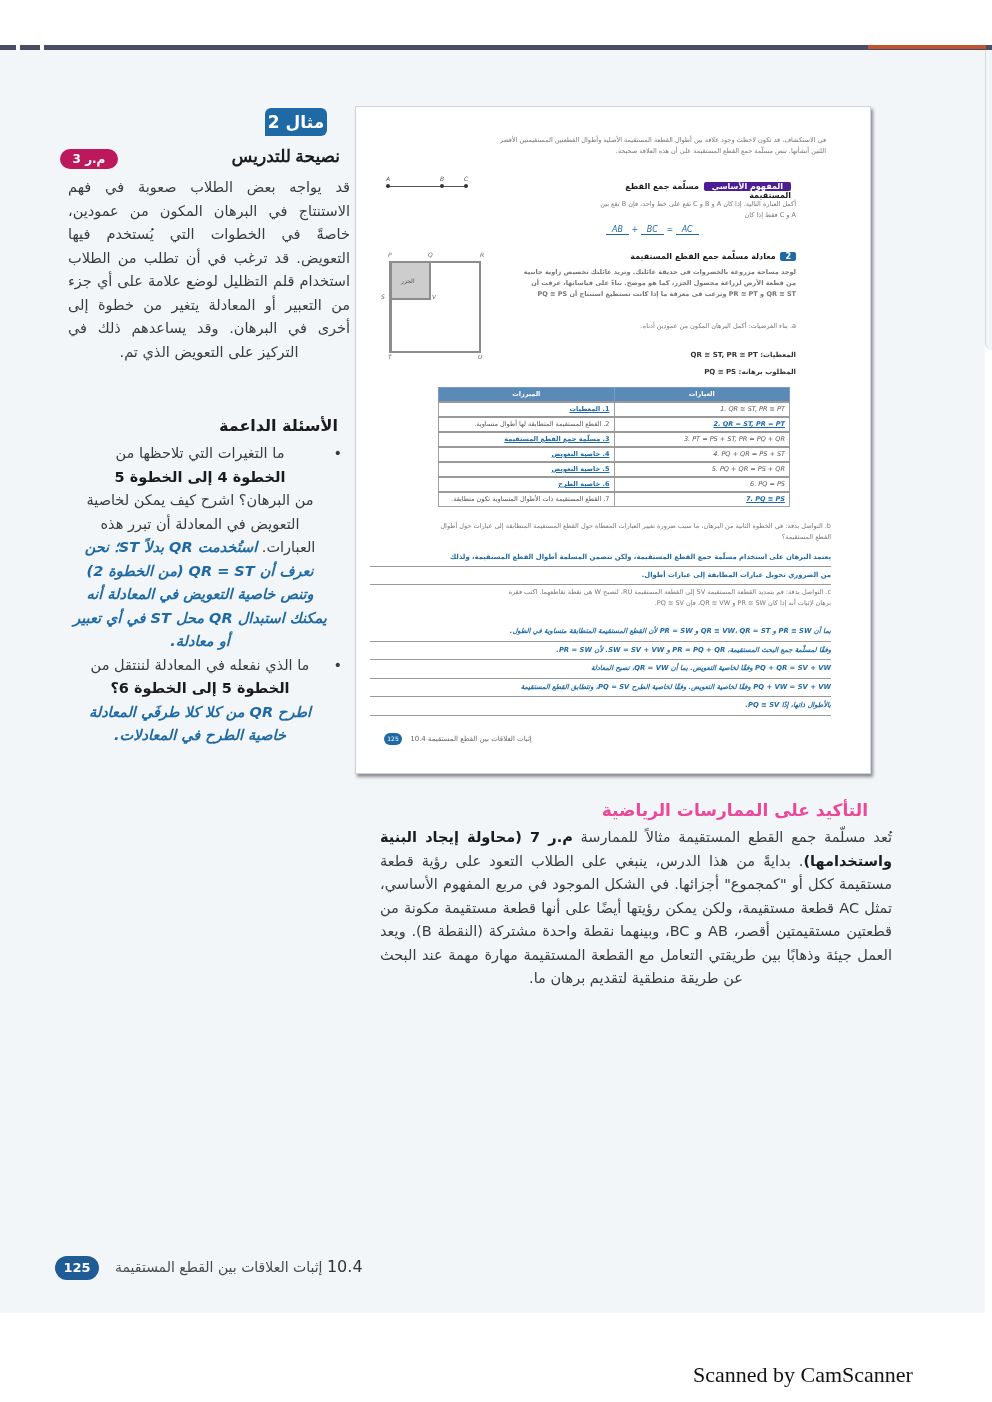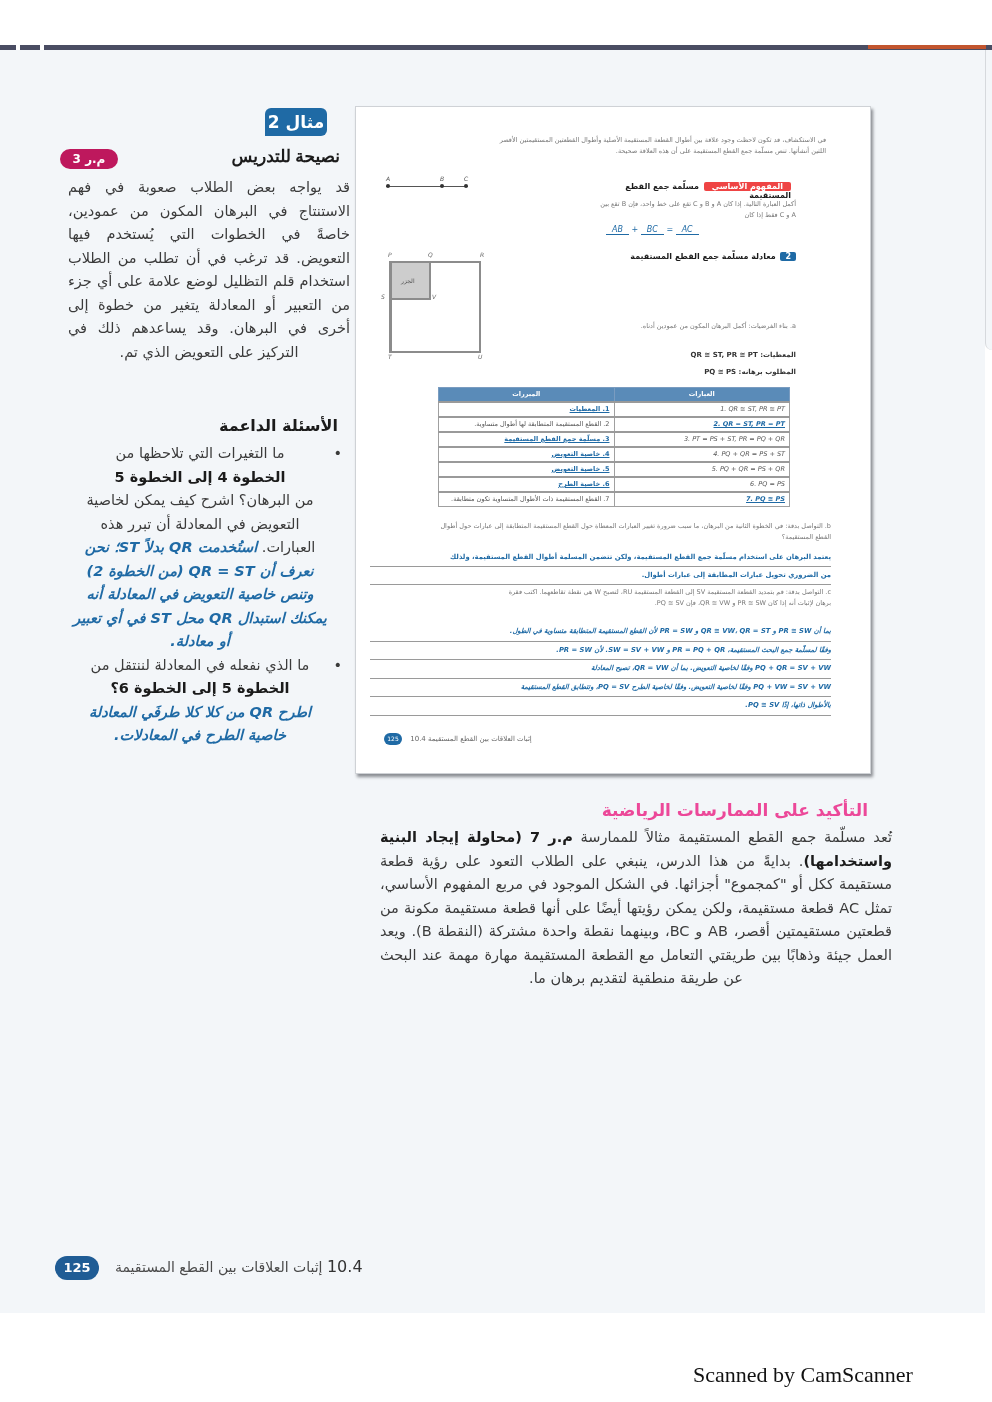--- a/index.html
+++ b/index.html
@@ -24,21 +24,21 @@
   .sq-list li { position: relative; padding-right: 14px; }
   .sq-list li::before { content: "•"; position: absolute; right: 0; top: 0; color: #3b3b3b; }
   .bold { font-weight: bold; color: #1b1b1b; }
   .ans { color: #1f6aa5; font-weight: bold; font-style: italic; }
 
   
   .thumb { position: absolute; left: 355px; top: 106px; width: 516px; height: 668px; background: #ffffff; border: 1px solid #cfd2d6; box-shadow: 2px 3px 3px #8a8d92; }
   .thumb .tiny { font-size: 6.5px; line-height: 11px; color: #777; direction: rtl; text-align: right; }
   .t-intro { position: absolute; left: 130px; top: 28px; width: 340px; }
   .t-kc { position: absolute; left: 255px; top: 75px; width: 180px; height: 12px; direction: rtl; font-size: 8px; font-weight: bold; color: #1b1b1b; }
-  .t-kc .lab { background: #ef4444; color: #fff; padding: 0 8px; margin-left: 2px; border-radius: 2px; }
+  .t-kc .lab { background: #4c1d95; color: #fff; padding: 0 8px; margin-left: 2px; border-radius: 2px; }
   .t-kc-body { position: absolute; left: 240px; top: 92px; width: 200px; }
   .t-kc-eq { position: absolute; left: 250px; top: 118px; width: 190px; direction: ltr; font-size: 8px; color: #1f6aa5; font-style: italic; }
   .t-kc-eq span.u { border-bottom: 1px solid #1f6aa5; padding: 0 6px; }
   .seg { position: absolute; left: 30px; top: 72px; width: 82px; height: 12px; }
   .seg .line { position: absolute; left: 0; top: 7px; width: 82px; height: 1px; background: #555; }
   .seg .pt { position: absolute; top: 5px; width: 4px; height: 4px; background: #333; border-radius: 50%; }
   .seg .lbl { position: absolute; top: -4px; font-size: 6px; color: #555; font-style: italic; }
 
   .t-ex { position: absolute; left: 215px; top: 145px; width: 225px; height: 12px; direction: rtl; font-size: 8px; font-weight: bold; color: #1b1b1b; }
   .t-ex .lab { background: #1f6aa5; color: #fff; padding: 0 5px; margin-left: 2px; border-radius: 2px; }
@@ -149,20 +149,21 @@
   <span class="fig-lbl" style="left:124px;top:144px">R</span>
   <span class="fig-lbl" style="left:25px;top:186px">S</span>
   <span class="fig-lbl" style="left:76px;top:186px">V</span>
   <span class="fig-lbl" style="left:32px;top:246px">T</span>
   <span class="fig-lbl" style="left:122px;top:246px">U</span>
 
   <div class="t-ex">
     <span class="lab">2</span>
     <span>معادلة مسلّمة جمع القطع المستقيمة</span>
   </div>
+  <div class="tiny t-ex-body">لوجد مساحة مزروعة بالخضروات في حديقة عائلتك. وتريد عائلتك تخصيص زاوية جانبية من قطعة الأرض لزراعة محصول الجزر، كما هو موضح. بناءً على قياساتها، عرفت أن QR ≅ ST و PR ≅ PT وترغب في معرفة ما إذا كانت تستطيع استنتاج أن PQ ≅ PS</div>
   <div class="tiny t-a">a. بناء الفرضيات: أكمل البرهان المكون من عمودين أدناه.</div>
   <div class="t-given">المعطيات: QR ≅ ST, PR ≅ PT</div>
   <div class="t-prove">المطلوب برهانه: PQ ≅ PS</div>
 
   <table class="t-table">
     <thead>
       <tr>
         <th>العبارات</th>
         <th>المبررات</th>
       </tr>

